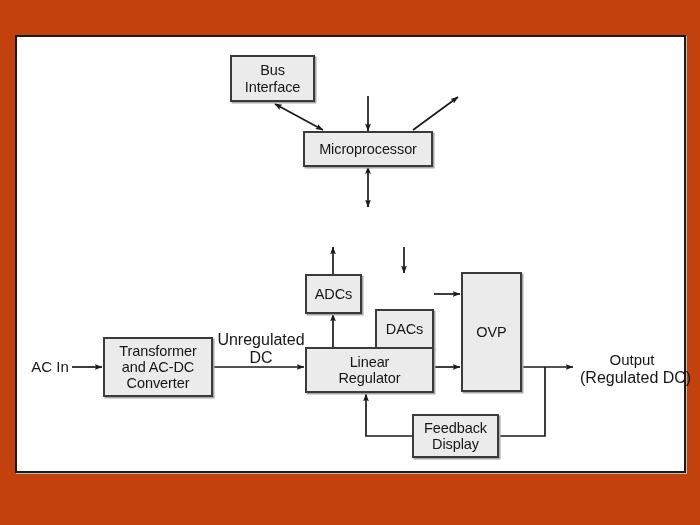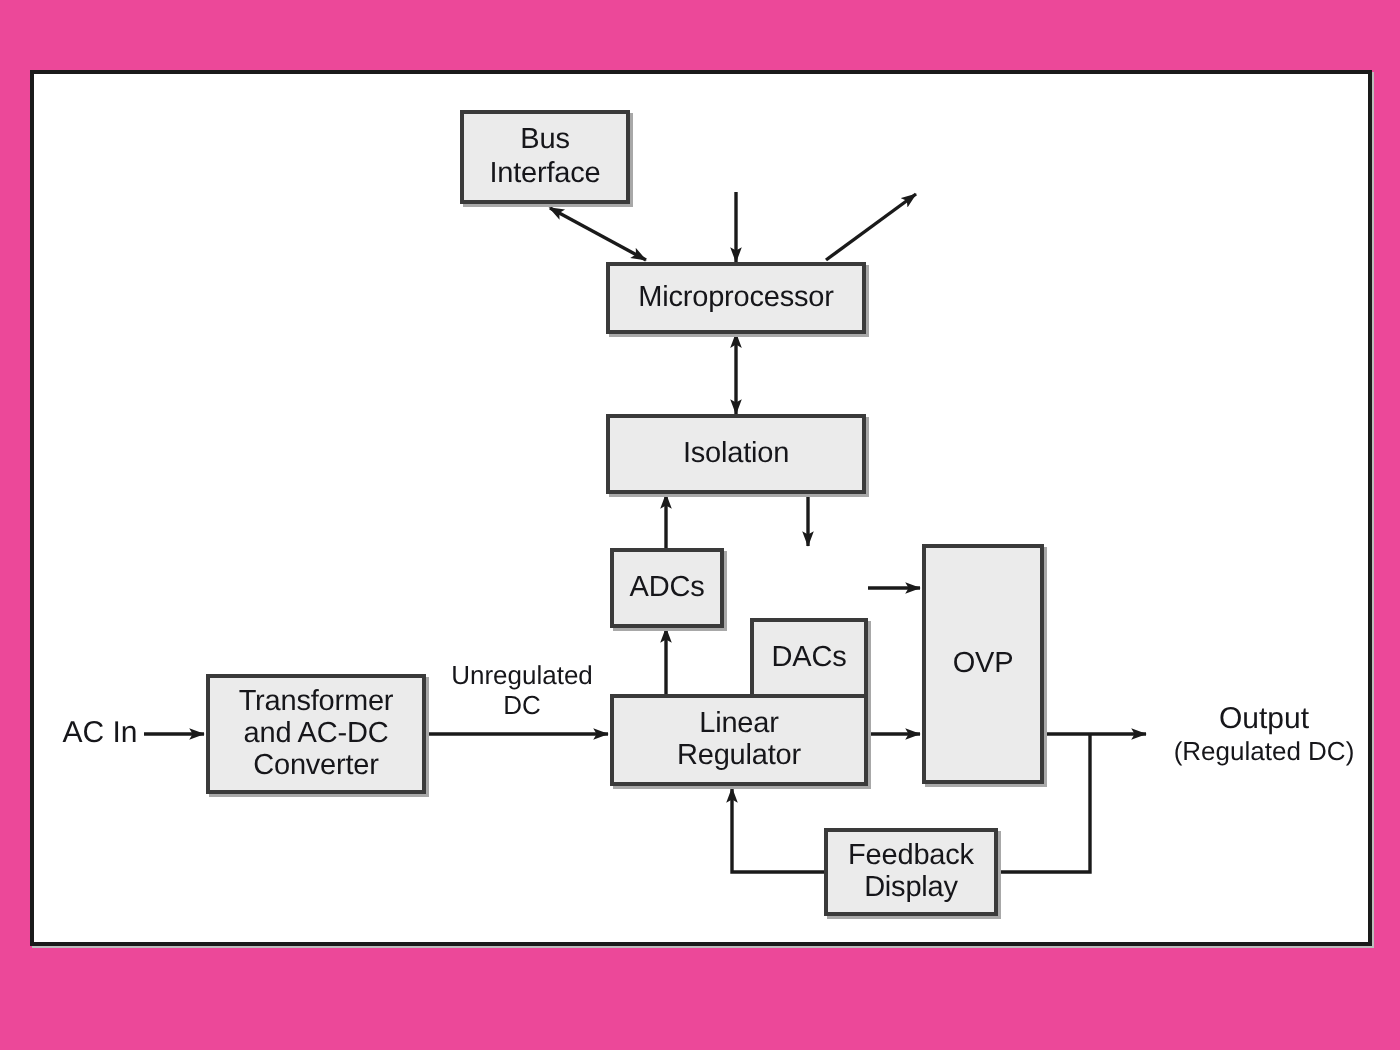--- a/index.html
+++ b/index.html
@@ -4,21 +4,21 @@
 <style>
   html, body {
     margin: 0;
     padding: 0;
     background: #ffffff;
   }
   #stage {
     position: relative;
     width: 700px;
     height: 525px;
-    background: #ec4899;
+    background: #c2410c;
     font-family: "Liberation Sans", sans-serif;
     overflow: hidden;
   }
   #frame {
     position: absolute;
     left: 15px;
     top: 35px;
     width: 671px;
     height: 438px;
     border: 2px solid #1a1a1a;
@@ -44,21 +44,21 @@
   }
   .blk span { display: block; padding: 0 3px; }
   .lbl {
     position: absolute;
     color: #16161a;
     text-align: center;
     line-height: 1.12;
     white-space: nowrap;
   }
   .lbl-main { font-size: 15px; }
-  .lbl-sm { font-size: 13px; text-align: center; }
+  .lbl-sm { font-size: 16px; text-align: center; }
   svg.wires {
     position: absolute;
     left: 0; top: 0;
     width: 700px;
     height: 525px;
     pointer-events: none;
   }
 </style>
 </head>
 <body>
@@ -116,23 +116,20 @@
       <span>Interface</span>
     </span>
   </div>
 
 
 
   <div class="blk" style="left:303px; top:131px; width:130px; height:36px;">
     <span>Microprocessor</span>
   </div>
 
-  <div class="blk" style="left:303px; top:207px; width:130px; height:40px;">
-    <span>Isolation</span>
-  </div>
 
   <div class="blk" style="left:305px; top:274px; width:57px; height:40px;">
     <span>ADCs</span>
   </div>
 
   <div class="blk" style="left:375px; top:274px; width:59px; height:40px;margin-top:35px;">
     <span>DACs</span>
   </div>
 
   <div class="blk" style="left:461px; top:272px; width:61px; height:120px;">

